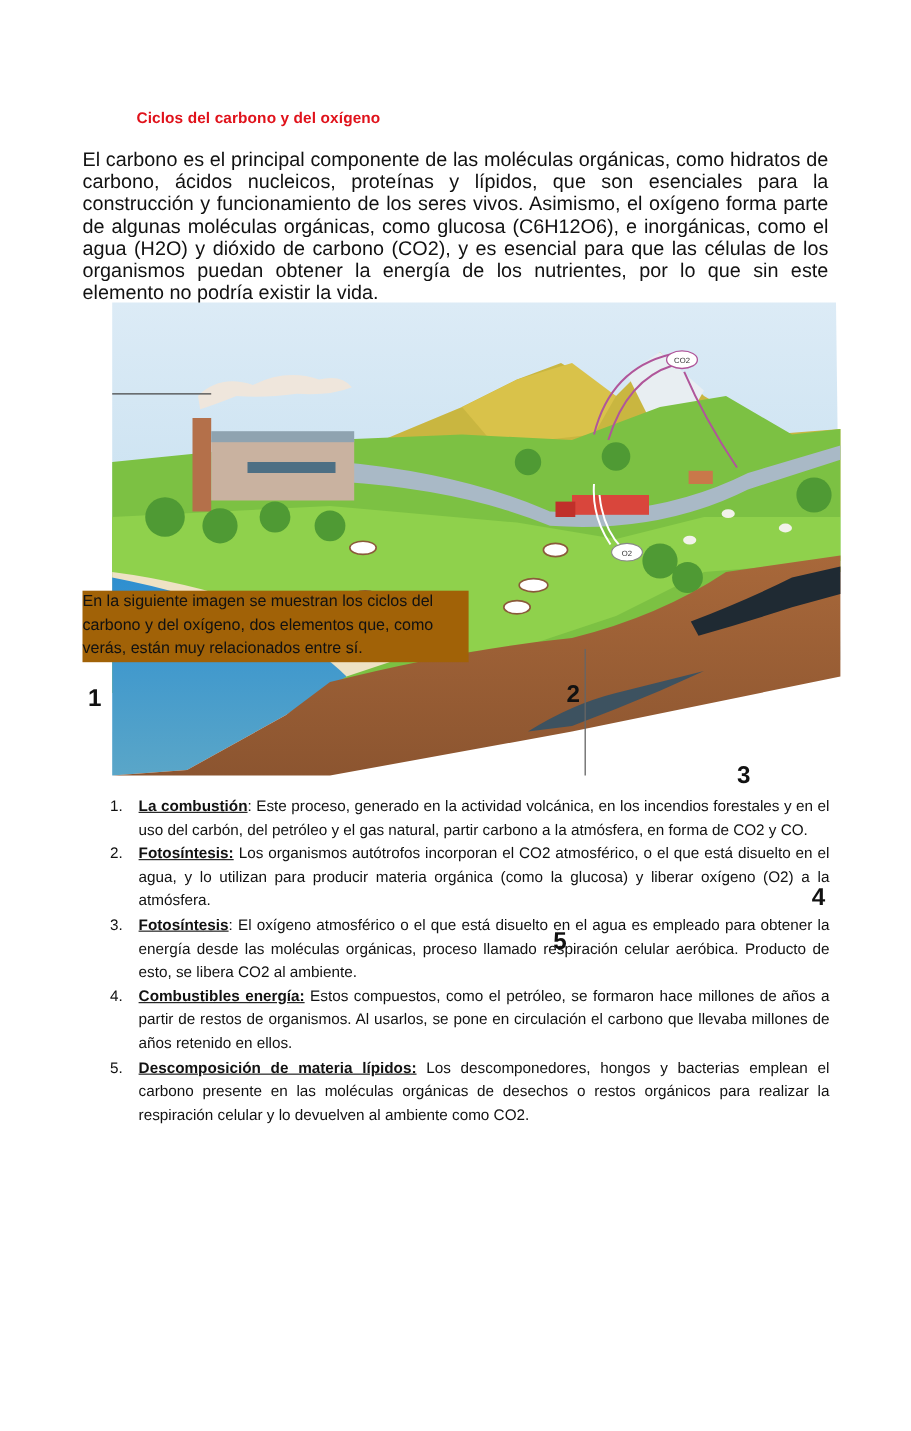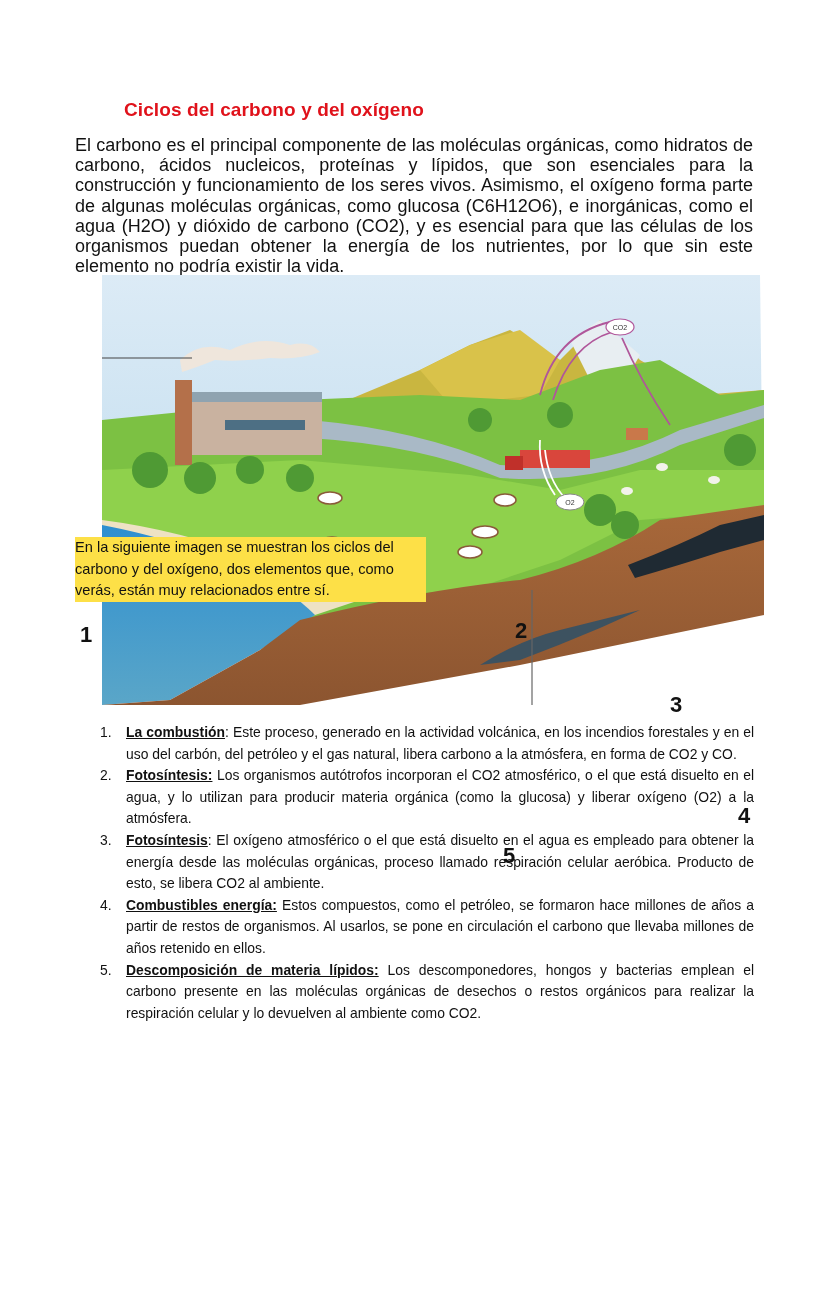--- a/index.html
+++ b/index.html
@@ -1,21 +1,21 @@
 <!DOCTYPE html>
 <html><head>
   <meta charset="utf-8">
   <style>
     html, body { margin: 0; padding: 0; background: #ffffff; }
     body { width: 828px; height: 1301px; position: relative; overflow: hidden; font-family: "Liberation Sans", sans-serif; color: #111; }
-    .title { position: absolute; left: 124px; top: 99px; font-size: 19px; font-weight: bold; color: #e0121b; letter-spacing: 0.1px; }
+    .title { position: absolute; left: 124px; top: 99px; font-size: 14px; font-weight: bold; color: #e0121b; letter-spacing: 0.1px; }
     .intro { position: absolute; left: 75px; top: 135px; width: 678px; font-size: 18px; line-height: 20.2px; text-align: justify; }
     .figure { position: absolute; left: 0; top: 260px; width: 828px; height: 450px; }
     .figure svg { position: absolute; left: 0; top: 0; }
-    .fig-caption { position: absolute; left: 75px; top: 277px; width: 345px; font-size: 14.6px; line-height: 21.5px; background: #fde047; padding-right: 6px; z-index: 2; }
+    .fig-caption { position: absolute; left: 75px; top: 277px; width: 345px; font-size: 14.6px; line-height: 21.5px; background: #a16207; padding-right: 6px; z-index: 2; }
     .label-num { position: absolute; font-size: 22px; font-weight: bold; color: #111; z-index: 3; font-family: "Liberation Sans", sans-serif; }
     .list { position: absolute; left: 98px; top: 722px; width: 656px; margin: 0; padding: 0; list-style: none; font-size: 13.9px; line-height: 21.6px; }
     .list li { position: relative; padding-left: 28px; text-align: justify; }
     .list li .n { position: absolute; left: 2px; top: 0; }
     .list li b { font-weight: bold; text-decoration: underline; }
   </style>
 </head>
 <body>
 
 <div class="title">Ciclos del carbono y del oxígeno</div>
@@ -114,21 +114,21 @@
 
   <span class="label-num" style="left:80px; top:362px;">1</span>
   <span class="label-num" style="left:515px; top:358px;">2</span>
   <span class="label-num" style="left:670px; top:432px;">3</span>
   <span class="label-num" style="left:738px; top:543px;">4</span>
   <span class="label-num" style="left:503px; top:583px;">5</span>
 </div>
 
 <ol class="list">
   <li>
-    <span class="n">1.</span><b>La combustión</b><span>: </span><span>Este proceso, generado en la actividad volcánica, en los incendios forestales y en el uso del carbón, del petróleo y el gas natural, libera carbono a la atmósfera, en forma de CO2 y CO.</span>
+    <span class="n">1.</span><b>La combustión</b><span>: </span><span>Este proceso, generado en la actividad volcánica, en los incendios forestales y en el uso del carbón, del petróleo y el gas natural, partir carbono a la atmósfera, en forma de CO2 y CO.</span>
   </li>
   <li>
     <span class="n">2.</span><b>Fotosíntesis:</b><span> </span><span>Los organismos autótrofos incorporan el CO2 atmosférico, o el que está disuelto en el agua, y lo utilizan para producir materia orgánica (como la glucosa) y liberar oxígeno (O2) a la atmósfera.</span>
   </li>
   <li>
     <span class="n">3.</span><b>Fotosíntesis</b><span>: </span><span>El oxígeno atmosférico o el que está disuelto en el agua es empleado para obtener la energía desde las moléculas orgánicas, proceso llamado respiración celular aeróbica. Producto de esto, se libera CO2 al ambiente.</span>
   </li>
   <li>
     <span class="n">4.</span><b>Combustibles energía:</b><span> </span><span>Estos compuestos, como el petróleo, se formaron hace millones de años a partir de restos de organismos. Al usarlos, se pone en circulación el carbono que llevaba millones de años retenido en ellos.</span>
   </li>

